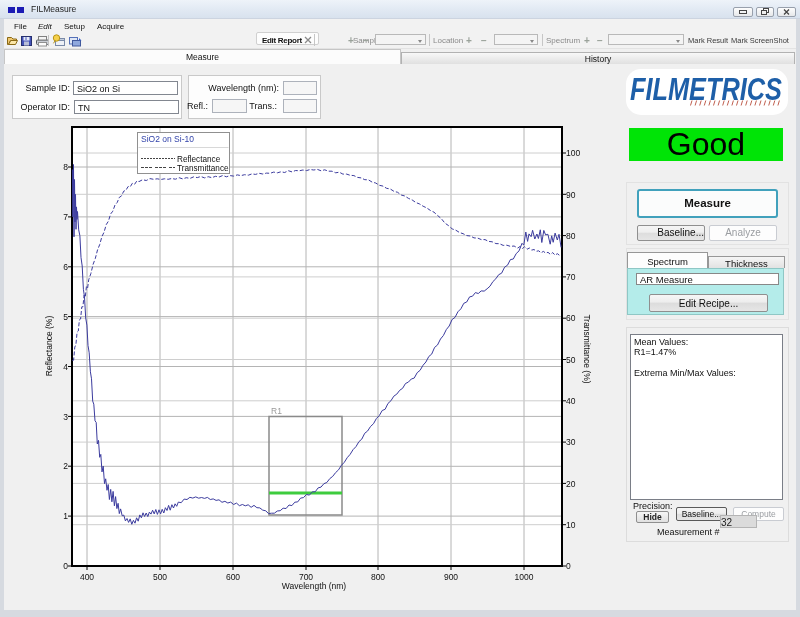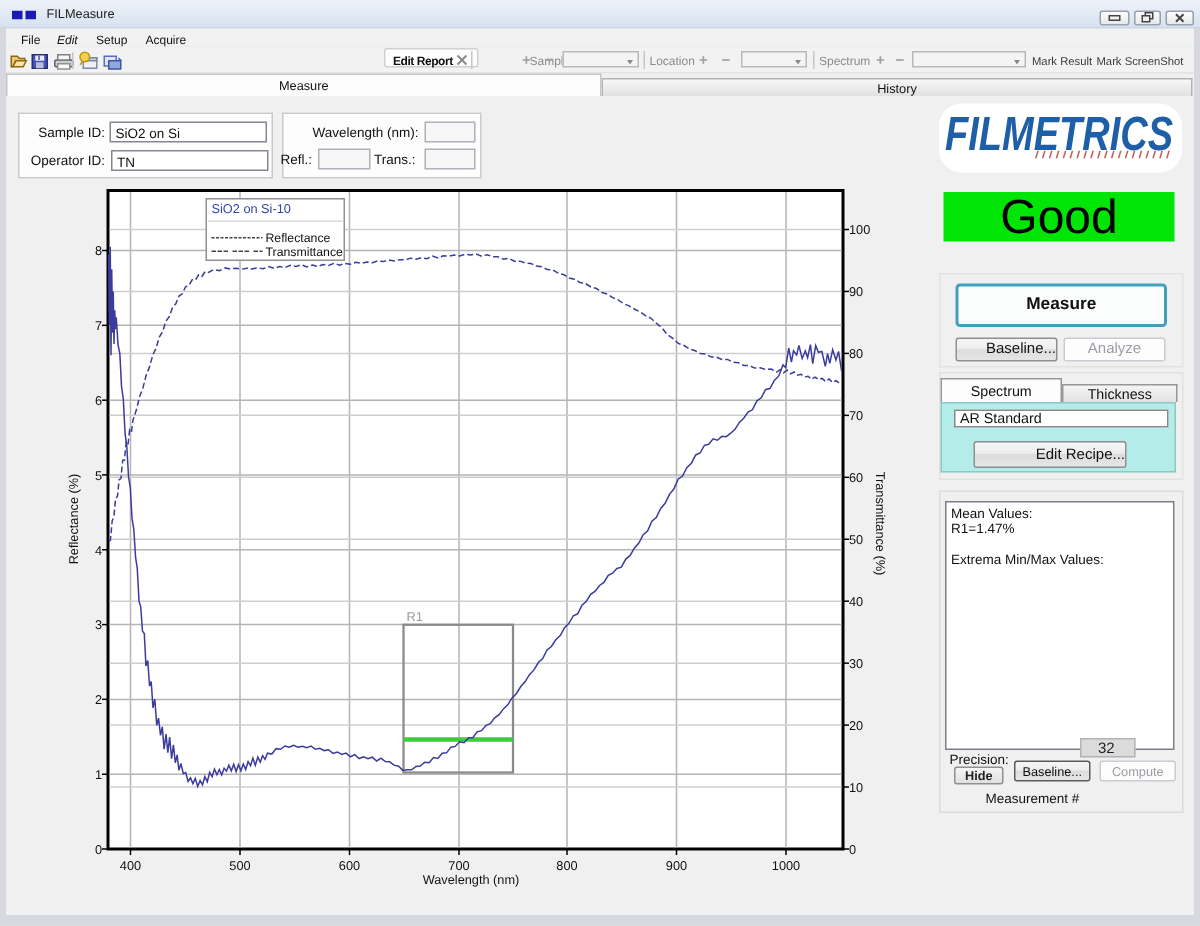--- a/index.html
+++ b/index.html
@@ -29,29 +29,29 @@
 .dbox{position:absolute;background:#f6f6f6;border:1px solid #adb2bb;}
 #logo{left:626px;top:69px;width:162px;height:46px;background:#fff;border-radius:15px;}
 #good{left:629px;top:128px;width:154px;height:33px;background:#00e406;text-align:center;font-size:32px;color:#000;line-height:32px;}
 #btn-measure{left:637px;top:189px;width:141px;height:29px;background:#fbfcfc;border:2px solid #41a1bc;border-radius:3px;text-align:center;font-size:11.5px;font-weight:bold;color:#111;line-height:25px;}
 .gbtn{position:absolute;background:linear-gradient(#f5f5f5,#eeeeee 45%,#dddddd 50%,#e5e5e5);border:1px solid #8f8f8f;border-radius:2px;text-align:right;font-size:10px;color:#111;}
 .dis-btn{position:absolute;background:#fdfdfd;border:1px solid #c9ccd2;border-radius:2px;text-align:center;font-size:10px;color:#9a9da1;}
 #tab-spectrum{left:627px;top:252px;width:81px;height:16px;background:#fdfdfd;border:1px solid #979797;border-bottom:none;text-align:center;font-size:9.5px;padding-top:3px;color:#111;}
 #tab-thickness{left:708px;top:256px;width:77px;height:12px;background:linear-gradient(#f5f5f5,#e2e2e2);border:1px solid #979797;border-bottom:none;text-align:center;font-size:9.5px;padding-top:1px;color:#111;}
 #cyanpanel{left:627px;top:268px;width:157px;height:47px;background:#b4ecea;border:1px solid #8fc7c5;}
 #combo{left:636px;top:273px;width:143px;height:12px;background:#fff;border:1px solid #888;font-size:9.5px;padding:0 0 0 3px;color:#111;}
-#btn-recipe{left:649px;top:294px;width:102px;height:18px;background:linear-gradient(#f6f6f6,#ededed 45%,#dcdcdc 50%,#e6e6e6);border:1px solid #8f8f8f;border-radius:2px;text-align:right;font-size:10px;color:#111;line-height:17px;}
+#btn-recipe{left:649px;top:294px;width:119px;height:18px;background:linear-gradient(#f6f6f6,#ededed 45%,#dcdcdc 50%,#e6e6e6);border:1px solid #8f8f8f;border-radius:2px;text-align:center;font-size:10px;color:#111;line-height:17px;}
 #groupbox{left:626px;top:327px;width:163px;height:215px;border:1px solid #dcdcdc;}
 #results{left:630px;top:334px;width:153px;height:166px;background:#fff;border:1px solid #7a7e87;font-size:9px;line-height:10.2px;color:#111;padding:2px 0 0 3px;}
 #precision{left:633px;top:501px;font-size:9px;color:#111;}
 #btn-hide{left:636px;top:511px;width:33px;height:12px;background:linear-gradient(#f5f5f5,#e0e0e0);border:1px solid #8f8f8f;border-radius:2px;text-align:center;font-size:8.5px;font-weight:bold;color:#222;line-height:10px;}
 #btn-config{left:676px;top:507px;width:51px;height:14px;background:linear-gradient(#f5f5f5,#eeeeee 45%,#dddddd 50%,#e5e5e5);border:1px solid #5a5a5a;border-radius:2px;text-align:center;font-size:8.5px;color:#111;line-height:12px;}
 #btn-compute{left:733px;top:507px;width:51px;height:14px;background:#fdfdfd;border:1px solid #c9ccd2;border-radius:2px;text-align:center;font-size:8.5px;color:#9a9da1;line-height:12px;}
 #meas-lbl{left:657px;top:527px;font-size:9px;color:#111;}
-#meas-box{left:720px;top:492px;width:37px;height:13px;background:#dbdbdb;border:1px solid #b4b4b4;font-size:10px;color:#222;padding:1px 0 0 11px;}
+#meas-box{left:720px;top:515px;width:37px;height:13px;background:#dbdbdb;border:1px solid #b4b4b4;font-size:10px;color:#222;padding:1px 0 0 0;}
 </style></head>
 <body>
 <div class="abs" id="titlebar">
  <svg class="abs" id="title-ico" width="17" height="6" style="display:block;">
       <rect x="0" y="0" width="7" height="6" fill="#1b1bb4"></rect>
       <rect x="9" y="0" width="7" height="6" fill="#1b1bb4"></rect>
     </svg>
  <div class="abs" id="title-txt">FILMeasure</div>
  <div class="abs winbtn" style="left:733px;">
       <svg width="18" height="8">
@@ -265,21 +265,21 @@
 </div>
 <div class="abs" id="good">Good</div>
 <div class="abs" style="left:626px;top:182px;width:163px;height:63px;border:1px solid #e2e2e2;"></div>
 <div class="abs" style="left:626px;top:248px;width:163px;height:72px;border:1px solid #e2e2e2;"></div>
 <div class="abs" id="btn-measure">Measure</div>
 <div class="abs gbtn" style="left:637px;top:225px;width:68px;height:16px;line-height:14px;">Baseline...</div>
 <div class="abs dis-btn" style="left:709px;top:225px;width:68px;height:16px;line-height:14px;">Analyze</div>
 <div class="abs" id="tab-thickness">Thickness</div>
 <div class="abs" id="tab-spectrum">Spectrum</div>
 <div class="abs" id="cyanpanel"></div>
-<div class="abs" id="combo">AR Standard</div>
+<div class="abs" id="combo">AR Measure</div>
 <div class="abs" id="btn-recipe">Edit Recipe...</div>
 <div class="abs" id="groupbox"></div>
 <div class="abs" id="results">Mean Values:<br>R1=1.47%<br><br>Extrema Min/Max Values:</div>
 <div class="abs" id="precision">Precision:</div>
 <div class="abs" id="btn-hide">Hide</div>
 <div class="abs" id="btn-config">Baseline...</div>
 <div class="abs" id="btn-compute">Compute</div>
 <div class="abs" id="meas-lbl">Measurement #</div>
 <div class="abs" id="meas-box">32</div>
 

